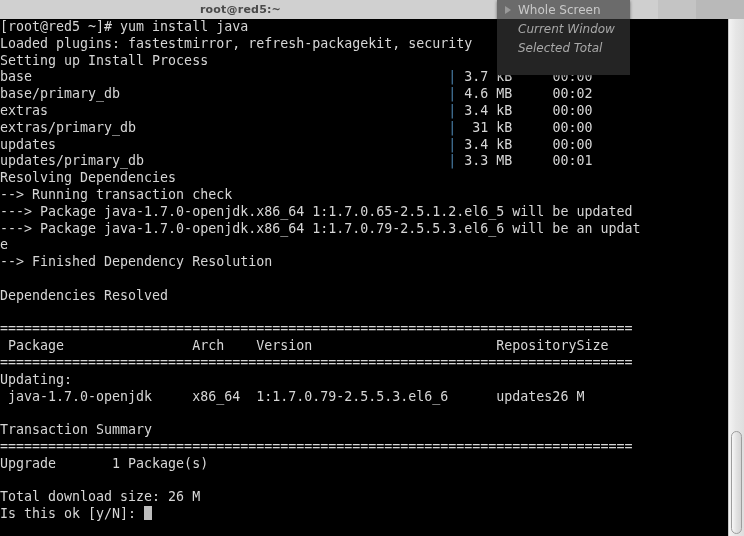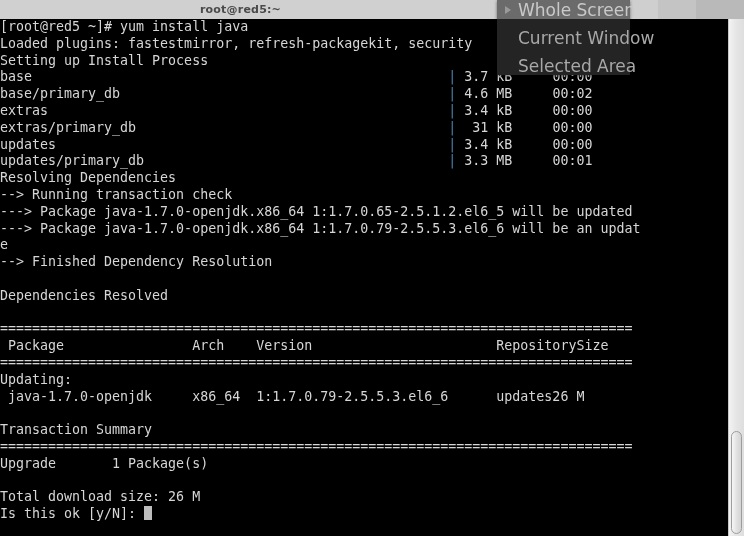--- a/index.html
+++ b/index.html
@@ -115,39 +115,39 @@
   
   #capture-menu {
     position: absolute;
     left: 497px;
     top: 0;
     width: 133px;
     height: 75px;
     background: #242424;
     box-shadow: 0 1px 3px rgba(0,0,0,0.5);
     font-family: "DejaVu Sans", "Liberation Sans", sans-serif;
-    font-size: 17px;
+    font-size: 12px;
     z-index: 10;
   }
   #capture-menu .menu-item {
     display: flex;
     align-items: center;
     height: 19px;
     padding: 0 0 0 8px;
     color: #a8a8a8;
     box-sizing: border-box;
     white-space: nowrap;
   }
   #capture-menu .menu-item.selected {
     background: #6b6b6b;
     color: #c9c9c9;
     height: 19px;
   }
   #capture-menu .menu-item.gap {
-    margin-top: 9px;
+    font-style: italic;
   }
   .arrow-icon {
     width: 0;
     height: 0;
     border-left: 6px solid #9a9a9a;
     border-top: 4px solid transparent;
     border-bottom: 4px solid transparent;
     margin-right: 7px;
     flex: none;
   }
@@ -180,17 +180,17 @@
     <div class="menu-item selected">
       <span class="arrow-icon"></span>
       <span>Whole Screen</span>
     </div>
     <div class="menu-item gap">
       <span class="arrow-spacer"></span>
       <span>Current Window</span>
     </div>
     <div class="menu-item gap">
       <span class="arrow-spacer"></span>
-      <span>Selected Area</span>
+      <span>Selected Total</span>
     </div>
   </div>
 
 </div>
 
 </body></html>

